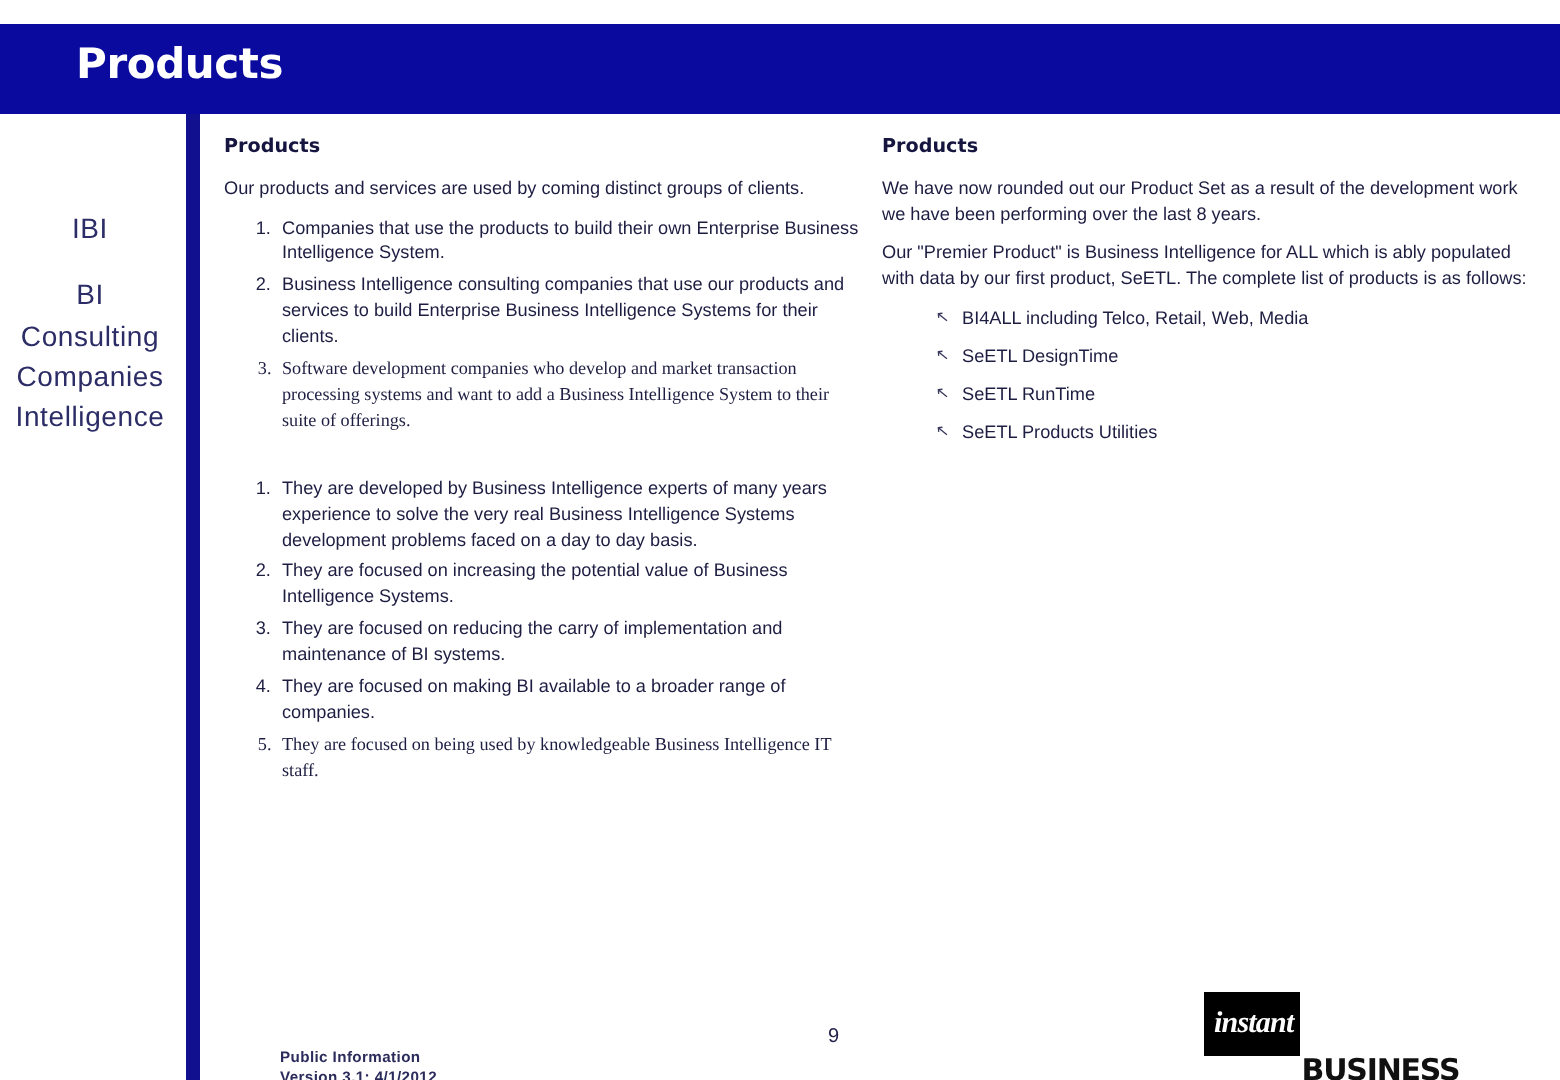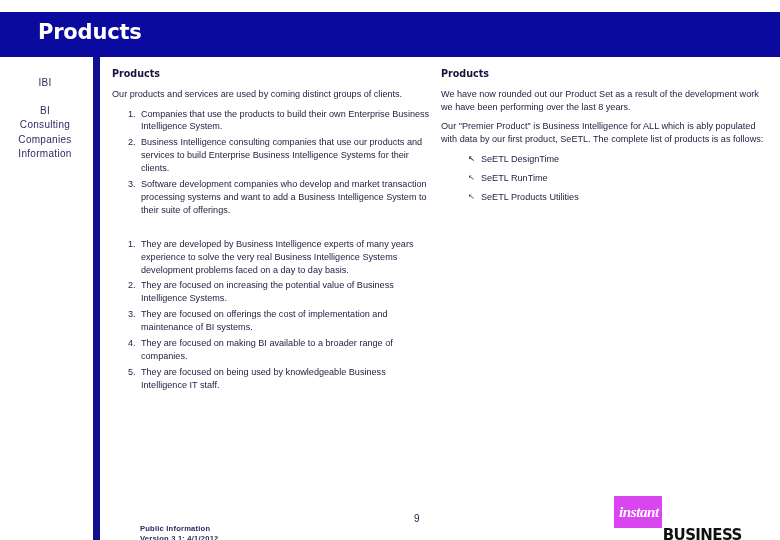--- a/index.html
+++ b/index.html
@@ -48,24 +48,24 @@
     position: absolute;
     left: 93px;
     top: 57px;
     width: 7px;
     height: 483px;
     background: #11118f;
   }
   .nav-rail {
     position: absolute;
     left: 0;
-    top: 76px;
+    top: 104px;
     width: 90px;
     text-align: center;
-    font-size: 10px;
+    font-size: 14px;
     color: #2c2c66;
     line-height: 1.45;
   }
   .nav-group {
     margin-bottom: 13px;
     letter-spacing: 0.3px;
   }
   .nav-group div {
     white-space: nowrap;
   }
@@ -104,20 +104,21 @@
     margin: 1px 0 8px 0;
     padding-left: 26px;
     list-style-position: outside;
   }
   ol.num-list li {
     margin-bottom: 3px;
     padding-left: 3px;
   }
   ol.num-list li:last-child {
     margin-bottom: 0;
+    font-family: Liberation Serif, serif;
   }
 
   ul.bullet-list {
     margin: 4px 0 0 0;
     padding-left: 40px;
     list-style: none;
   }
   ul.bullet-list li {
     position: relative;
     margin-bottom: 6px;
@@ -158,32 +159,31 @@
   
   .logo {
     position: absolute;
     left: 602px;
     top: 496px;
     display: flex;
     align-items: stretch;
     height: 32px;
   }
   .logo-instant {
-    background: #d946ef;
+    background: #000000;
     color: #ffffff;
     font-style: italic;
     font-weight: bold;
     font-size: 15px;
     font-family: "Liberation Serif", "DejaVu Serif", serif;
     padding: 2px 3px 2px 5px;
     display: flex;
     align-items: center;
     letter-spacing: -0.4px;
     line-height: 1;
-    margin-left: 12px;
   }
   .logo-words {
     display: flex;
     flex-direction: column;
     justify-content: center;
     color: #111111;
     font-weight: bold;
     font-family: "DejaVu Sans", "Liberation Sans", sans-serif;
     letter-spacing: -0.6px;
     padding-left: 1px;
@@ -210,48 +210,48 @@
 
   <div class="nav-divider"></div>
   <div class="nav-rail">
     <div class="nav-group">
       <div>IBI</div>
     </div>
     <div class="nav-group">
       <div>BI</div>
       <div>Consulting</div>
       <div>Companies</div>
-      <div>Information</div>
+      <div>Intelligence</div>
     </div>
   </div>
 
   <div class="col col-left">
     <div class="col-head">Products</div>
     <p class="para">Our products and services are used by coming distinct groups of clients.</p>
     <ol class="num-list">
       <li>Companies that use the products to build their own Enterprise Business Intelligence System.</li>
       <li>Business Intelligence consulting companies that use our products and services to build Enterprise Business Intelligence Systems for their clients.</li>
       <li>Software development companies who develop and market transaction processing systems and want to add a Business Intelligence System to their suite of offerings.</li>
     </ol>
     <div class="spacer-block"></div>
     <ol class="num-list">
       <li>They are developed by Business Intelligence experts of many years experience to solve the very real Business Intelligence Systems development problems faced on a day to day basis.</li>
       <li>They are focused on increasing the potential value of Business Intelligence Systems.</li>
-      <li>They are focused on offerings the cost of implementation and maintenance of BI systems.</li>
+      <li>They are focused on reducing the carry of implementation and maintenance of BI systems.</li>
       <li>They are focused on making BI available to a broader range of companies.</li>
       <li>They are focused on being used by knowledgeable Business Intelligence IT staff.</li>
     </ol>
   </div>
 
   <div class="col col-right">
     <div class="col-head">Products</div>
     <p class="para">We have now rounded out our Product Set as a result of the development work we have been performing over the last 8 years.</p>
     <p class="para">Our "Premier Product" is Business Intelligence for ALL which is ably populated with data by our first product, SeETL. The complete list of products is as follows:</p>
     <ul class="bullet-list">
-      <li><span class="bullet-mark">↗</span></li>
+      <li><span class="bullet-mark">↗</span><span>BI4ALL including Telco, Retail, Web, Media</span></li>
       <li><span class="bullet-mark">↗</span><span>SeETL DesignTime</span></li>
       <li><span class="bullet-mark">↗</span><span>SeETL RunTime</span></li>
       <li><span class="bullet-mark">↗</span><span>SeETL Products Utilities</span></li>
     </ul>
   </div>
 
   <div class="footer-text">
     <div>Public Information</div>
     <div>Version 3.1: 4/1/2012</div>
   </div>

